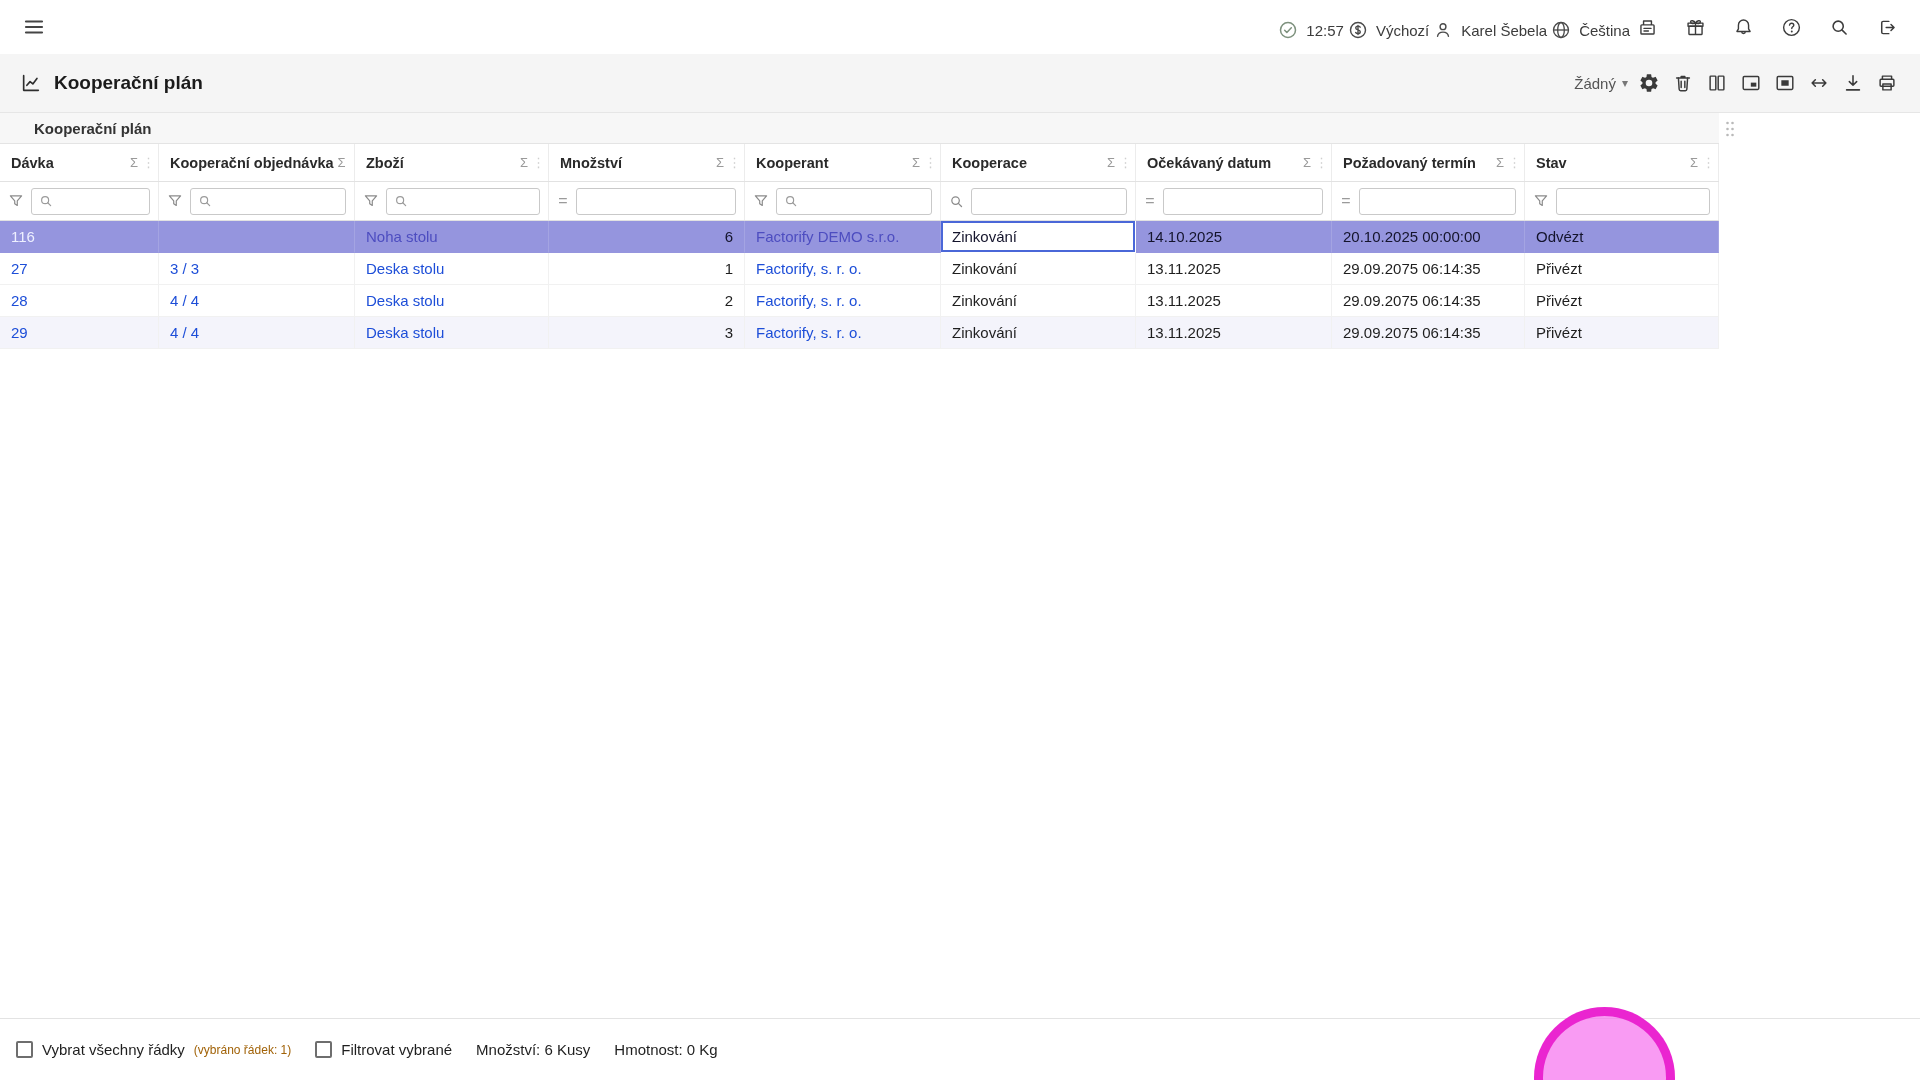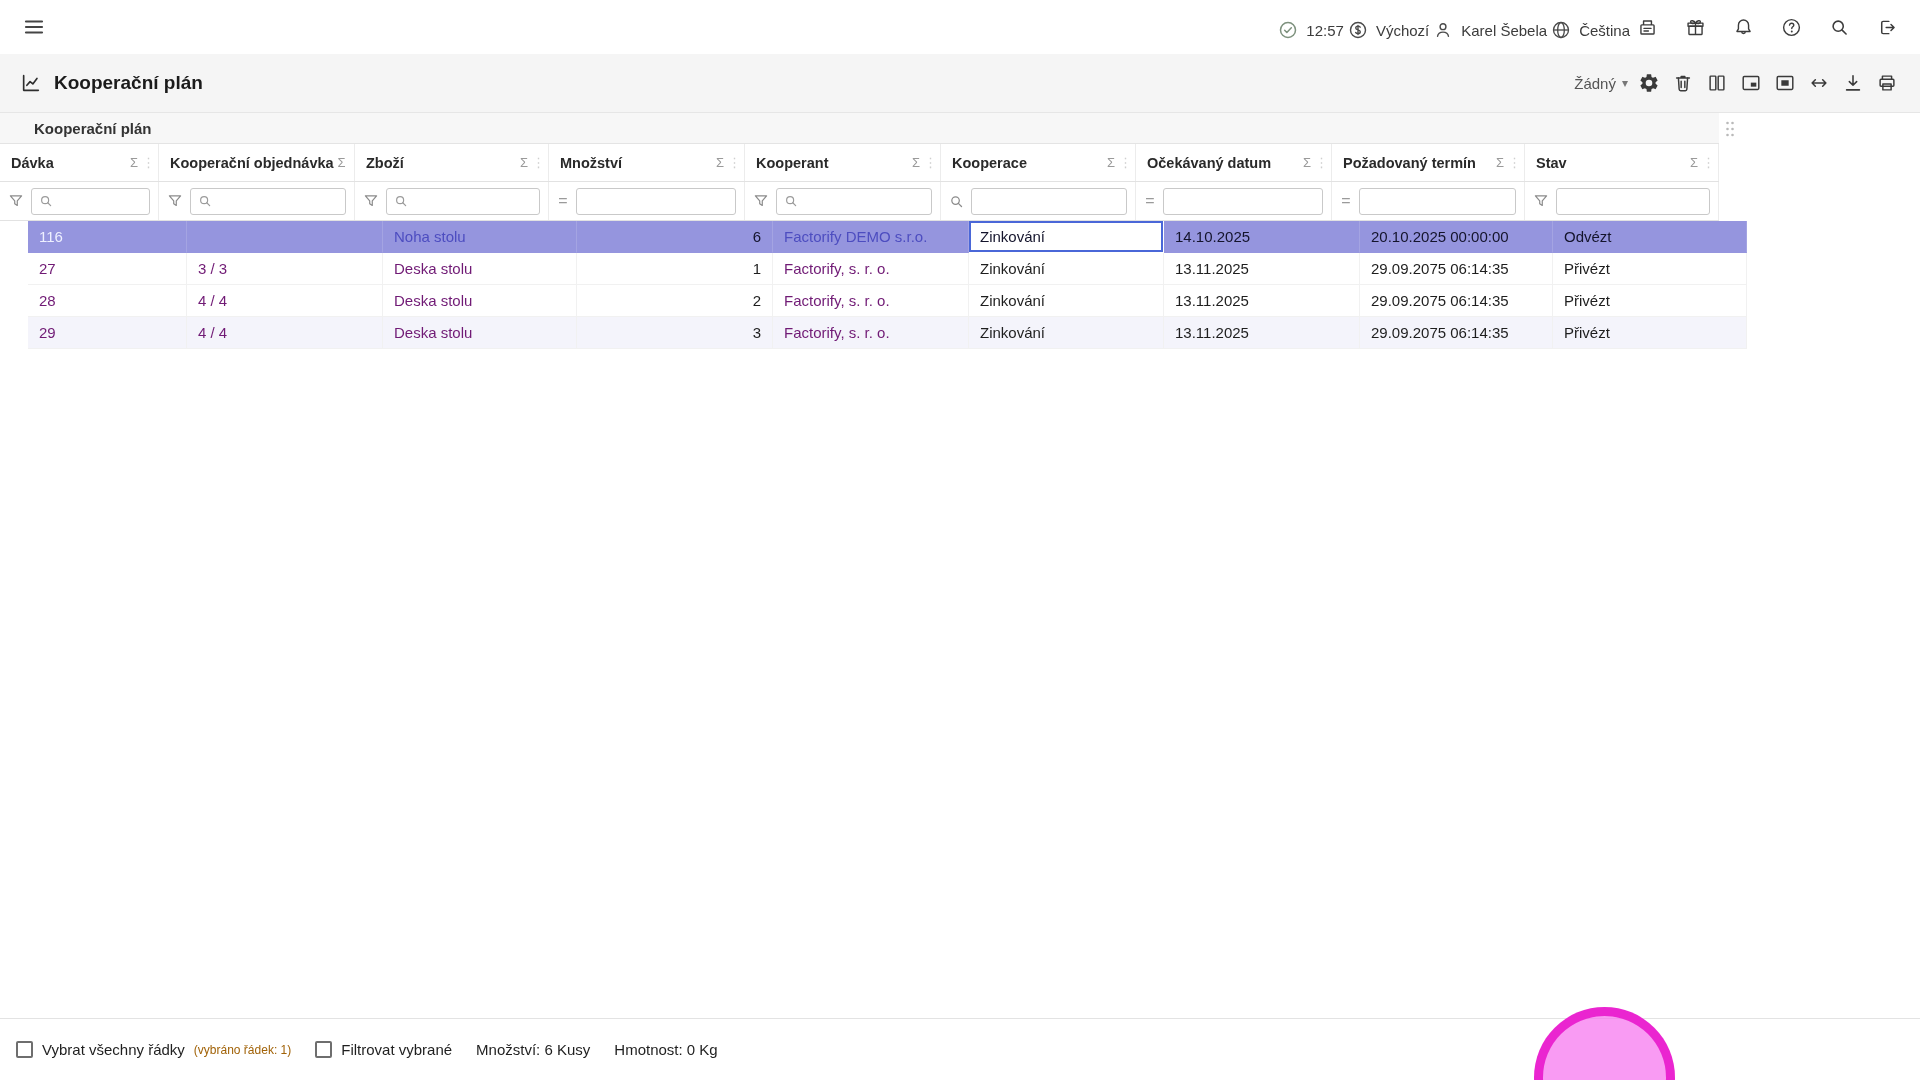--- a/index.html
+++ b/index.html
@@ -67,28 +67,28 @@
   }
   .funnel, .mag-out { color: #8b8b8b; flex: 0 0 auto; cursor: pointer; }
   .eq { color: #9a9a9a; font-size: 16px; width: 12px; text-align: center; flex: 0 0 auto; }
   .inbox {
     flex: 1; height: 27px; border: 1px solid #c9c9c9; border-radius: 3px;
     display: flex; align-items: center; gap: 5px; padding: 0 7px; background: #fff; min-width: 0;
   }
   .inbox .in-mag { color: #9b9b9b; flex: 0 0 auto; }
   .inbox input { border: none; outline: none; width: 100%; font-size: 14px; font-family: inherit; background: transparent; }
 
-  .data-row { background: #fff; margin-left: 28px; }
+  .data-row { background: #fff; }
   .data-row .cell {
     height: 32px; display: flex; align-items: center;
     padding: 0 11px; border-right: 1px solid #f1f1f1; border-bottom: 1px solid #f1f1f1;
     font-size: 15px; color: #1e1e1e; white-space: nowrap; overflow: hidden; cursor: default;
   }
   .cell.num { justify-content: flex-end; }
-  .cell a { color: #701a75; text-decoration: none; cursor: pointer; }
+  .cell a { color: #1d4ed8; text-decoration: none; cursor: pointer; }
 
   .row-sel { background: #9595de; }
   .row-sel .cell { border-right-color: rgba(255,255,255,0.14); border-bottom-color: transparent; color: #14142c; }
   .row-sel .cell a { color: #4d4dc0; }
   .row-sel .c-davka a { color: #eef0ff; }
   .cell-focused { background: #fff !important; box-shadow: inset 0 0 0 2px #4a67d8; }
   .row-tint { background: #f4f4fb; text-align: center; }
 
   
   .footerbar {

